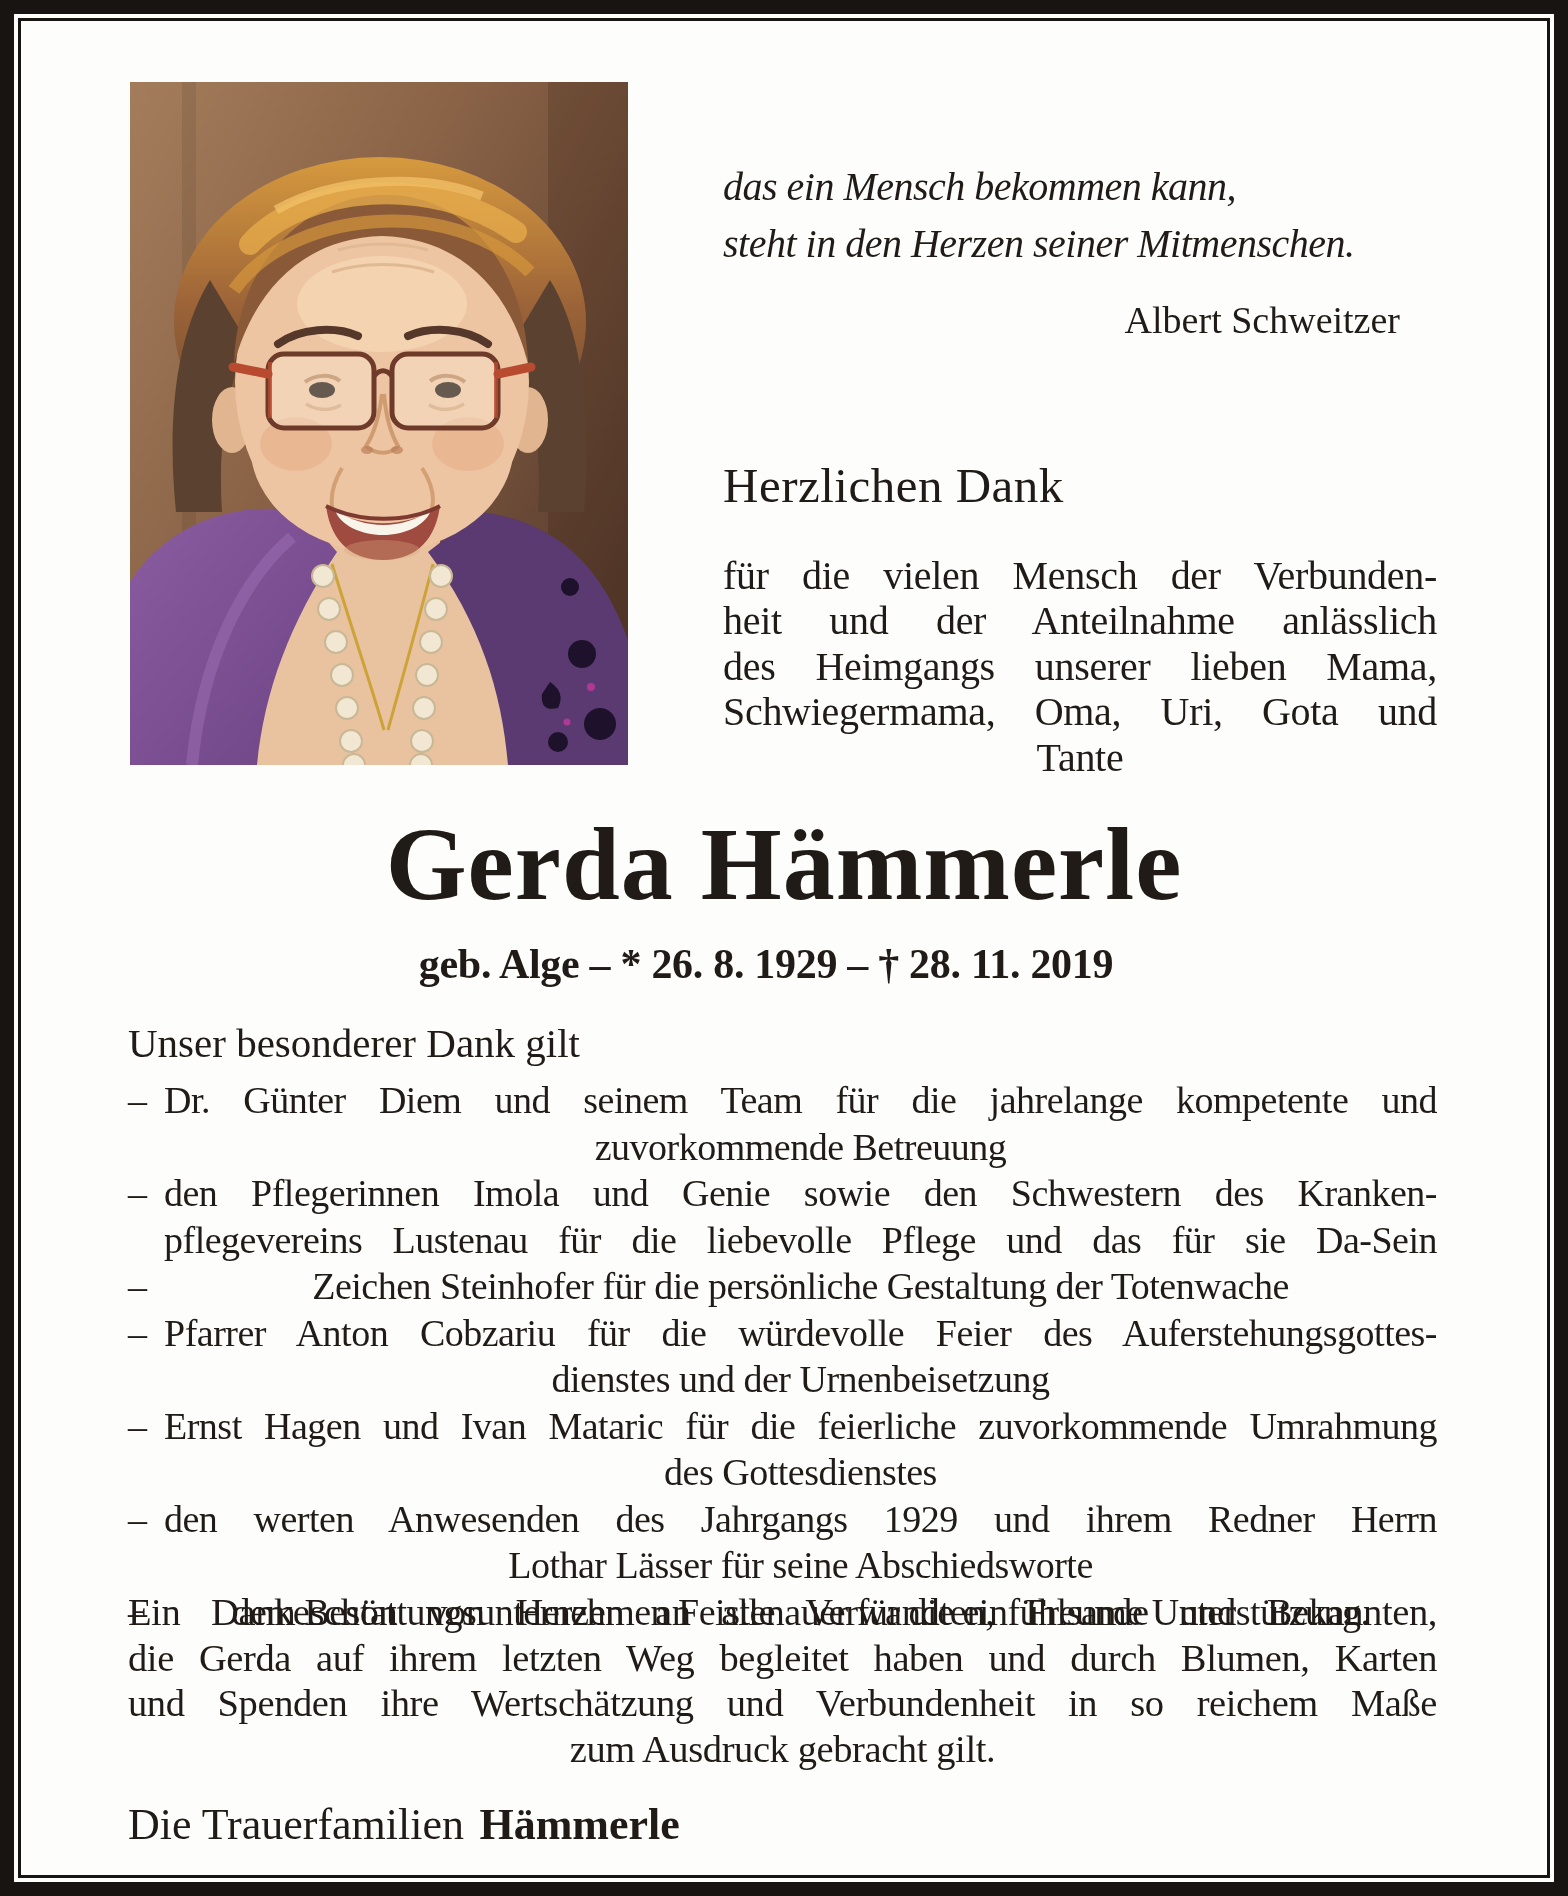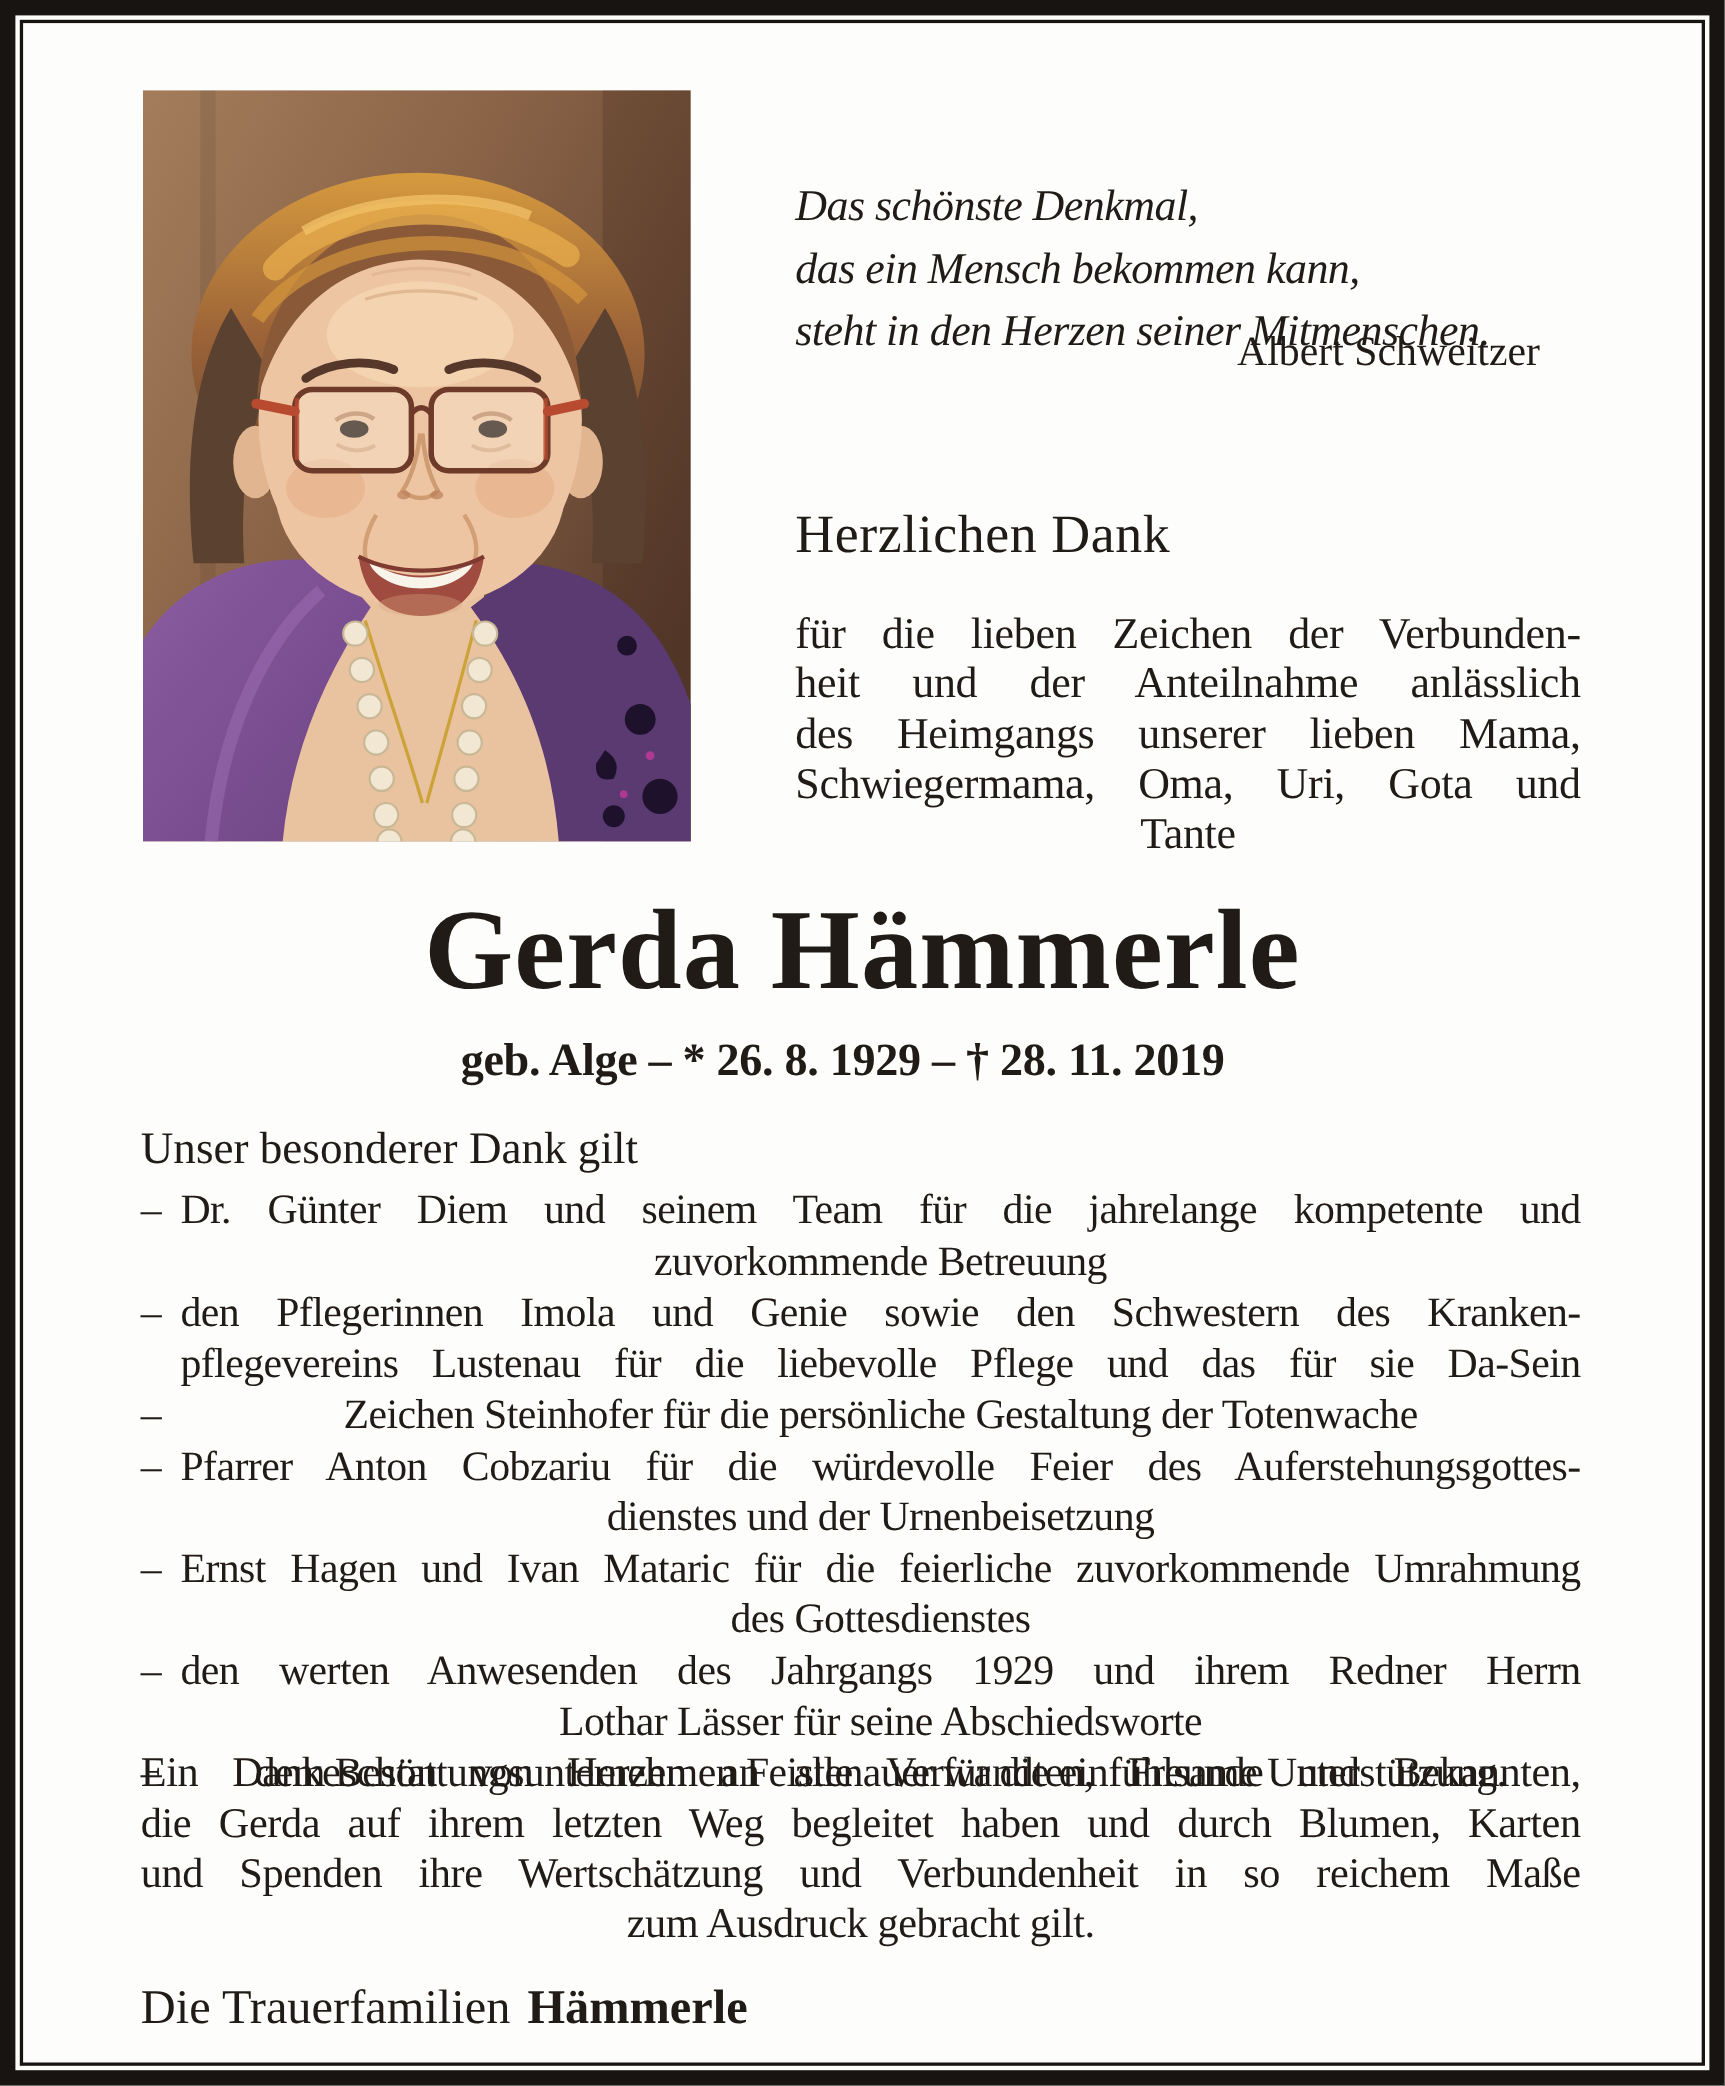--- a/index.html
+++ b/index.html
@@ -149,29 +149,28 @@
         <circle cx="306" cy="527" r="11"></circle>
       <circle cx="301" cy="560" r="11"></circle>
         <circle cx="297" cy="593" r="11"></circle>
       <circle cx="294" cy="626" r="11"></circle>
         <circle cx="292" cy="659" r="11"></circle>
       <circle cx="291" cy="683" r="11"></circle>
     </g>
   </svg>
 
   <div class="quote">
-      <div class="qline">Das schönste Denkmal,</div>
       <div class="qline">das ein Mensch bekommen kann,</div>
       <div class="qline">steht in den Herzen seiner Mitmenschen.</div>
     </div>
   <div class="attribution">Albert Schweitzer</div>
 
   <div class="dank-heading">Herzlichen Dank</div>
   <div class="thanks-para">
-      <div class="tline fill">für die lieben Zeichen der Verbunden-</div>
+      <div class="tline fill">für die vielen Mensch der Verbunden-</div>
       <div class="tline fill">heit und der Anteilnahme anlässlich</div>
       <div class="tline fill">des Heimgangs unserer lieben Mama,</div>
       <div class="tline fill">Schwiegermama, Oma, Uri, Gota und</div>
       <div class="tline">Tante</div>
     </div>
 
   <div class="name">Gerda Hämmerle</div>
   <div class="geb">geb. Alge – * 26. 8. 1929 – † 28. 11. 2019</div>
 
   <div class="dank-gilt">Unser besonderer Dank gilt</div>

